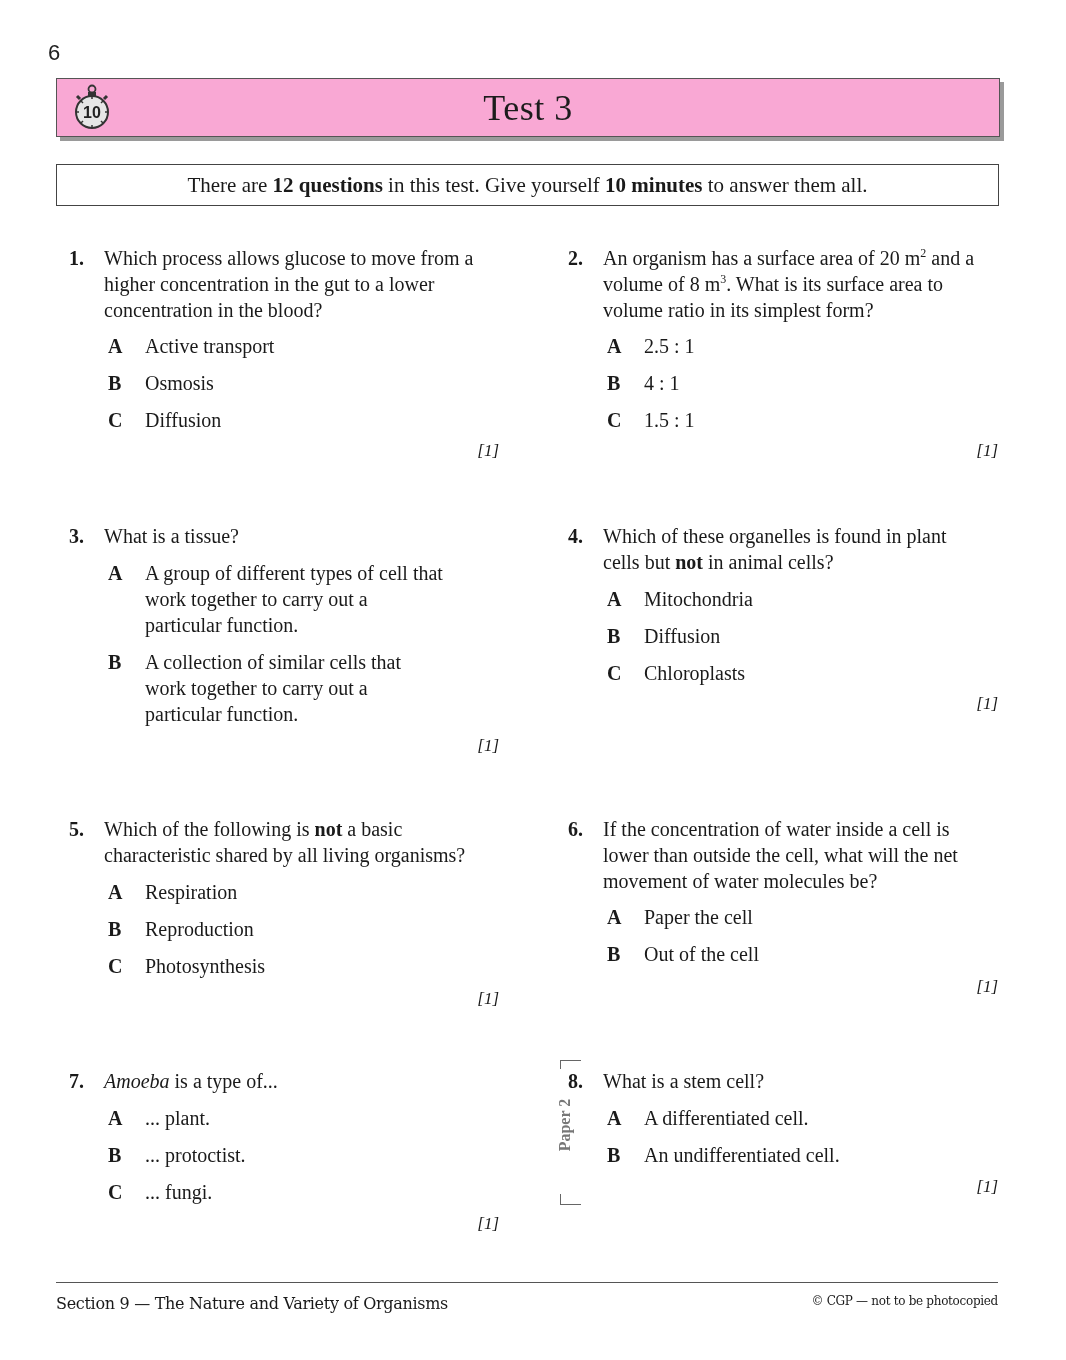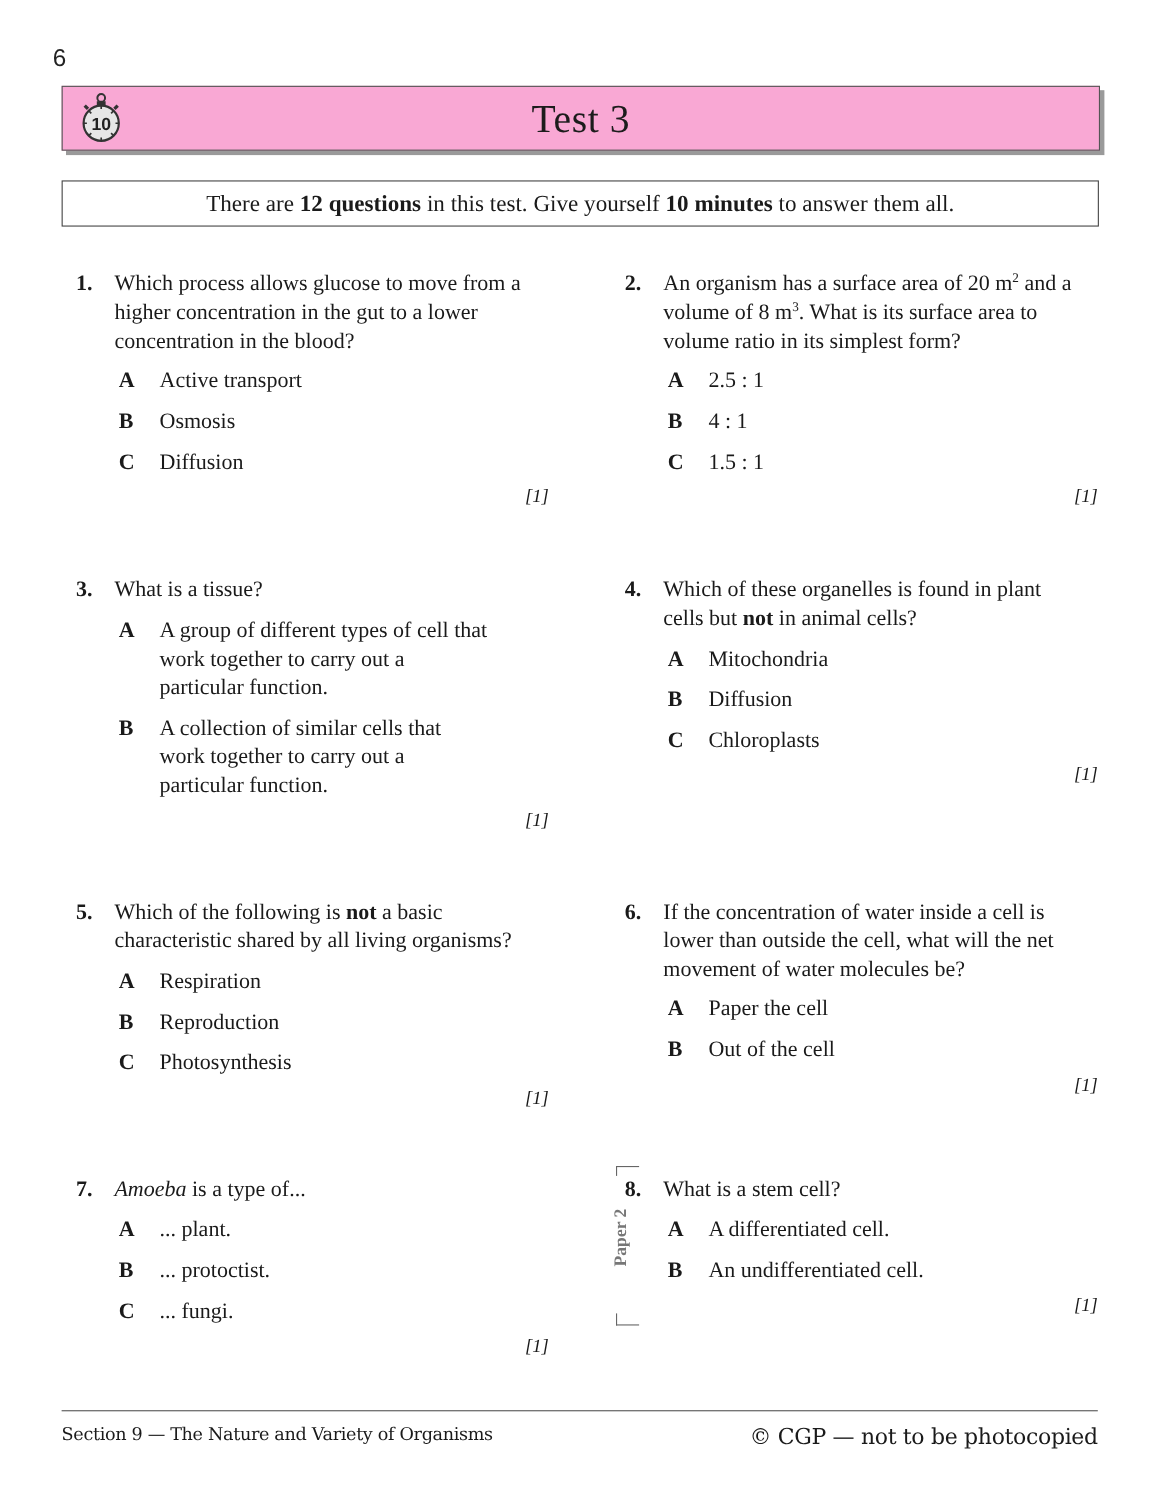--- a/index.html
+++ b/index.html
@@ -16,21 +16,21 @@
   .intro-box b { font-weight:bold; }
   .q { position:absolute; font-size:20px; line-height:26px; }
   .q .num { position:absolute; left:0; top:0; font-weight:bold; }
   .q .stem { position:absolute; left:35px; top:0; width:400px; }
   .q .opt { position:absolute; left:39px; }
   .q .opt .letter { position:absolute; left:0; top:0; font-weight:bold; }
   .q .opt .text { position:absolute; left:37px; top:0; width:330px; }
   .q .mark { position:absolute; right:0; font-style:italic; font-size:17px; }
   .footer-line { position:absolute; left:56px; top:1282px; width:942px; height:0; border-top:1.5px solid #555; }
   .footer-left { position:absolute; left:56px; top:1294px; font-family:"DejaVu Serif", serif; font-size:16px; letter-spacing:-0.3px; }
-  .footer-right { position:absolute; right:68px; top:1294px; font-family:"DejaVu Serif", serif; font-size:20px; letter-spacing:-0.3px;margin-left:36px; }
+  .footer-right { position:absolute; right:68px; top:1294px; font-family:"DejaVu Serif", serif; font-size:12px; letter-spacing:-0.3px;margin-left:36px; }
   .paper-tab { position:absolute; left:548px; top:1058px; width:40px; height:152px; }
   .paper-tab .bracket-top { position:absolute; left:12px; top:2px; width:20px; height:8px; border-left:1.5px solid #666; border-top:1.5px solid #666; }
   .paper-tab .bracket-bot { position:absolute; left:12px; top:136px; width:20px; height:10px; border-left:1.5px solid #666; border-bottom:1.5px solid #666; }
   .paper-tab .label { position:absolute; left:-18px; top:58px; width:70px; transform:rotate(-90deg); font-size:16px; color:#777; font-weight:bold; text-align:center; }
   sup { font-size:12px; line-height:0; }
 </style>
 </head>
 <body>
 
 <div class="page-num">6</div>

